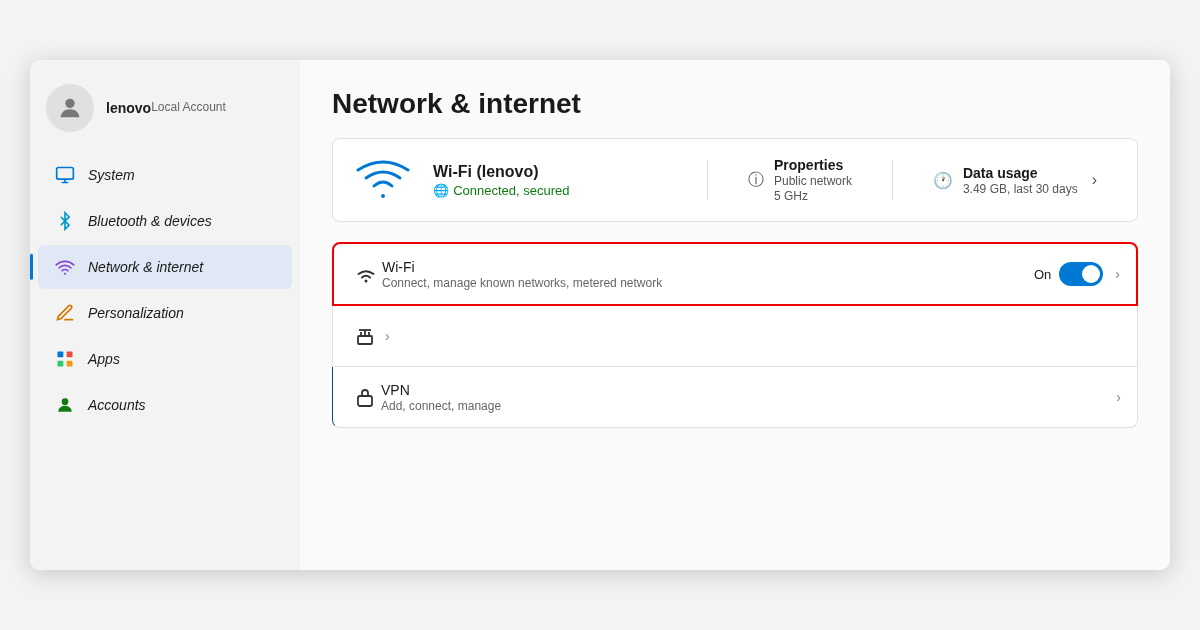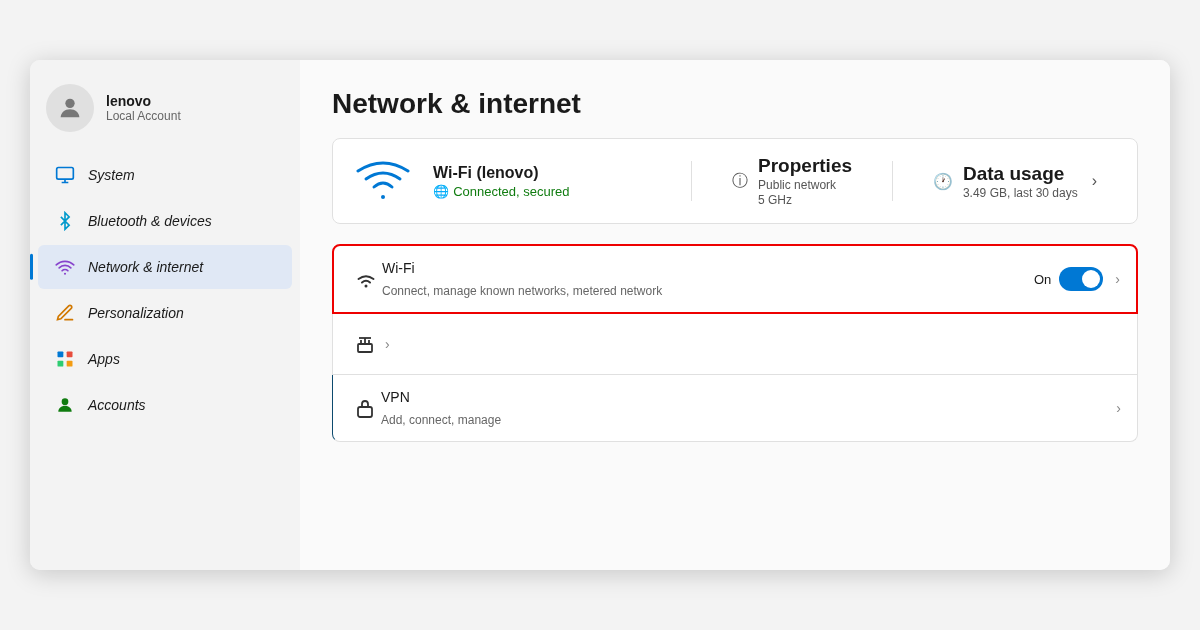--- a/index.html
+++ b/index.html
@@ -54,21 +54,21 @@
     }
 
     .avatar-circle svg {
       width: 28px;
       height: 28px;
       fill: #555;
     }
 
     .user-info {
       display: flex;
-      flex-direction: column;
+      flex-direction: row;
     }
 
     .user-name {
       font-size: 14px;
       font-weight: 600;
       color: #1a1a1a;
     }
 
     .user-type {
       font-size: 12px;
@@ -218,21 +218,21 @@
       gap: 10px;
       padding: 0 20px;
     }
 
     .wifi-prop-icon {
       font-size: 16px;
       color: #555;
     }
 
     .prop-label {
-      font-size: 19px;
+      font-size: 14px;
       font-weight: 600;
       color: #1a1a1a;
     }
 
     .prop-value {
       font-size: 12px;
       color: #555;
       margin-top: 1px;
     }
 
@@ -292,21 +292,21 @@
 
     .setting-name {
       font-size: 14px;
       font-weight: 500;
       color: #1a1a1a;
     }
 
     .setting-desc {
       font-size: 12px;
       color: #666;
-      margin-top: 8px;
+      margin-top: 1px;
     }
 
     .setting-right {
       display: flex;
       align-items: center;
       gap: 8px;
     }
 
     
     .wifi-row-highlight {

